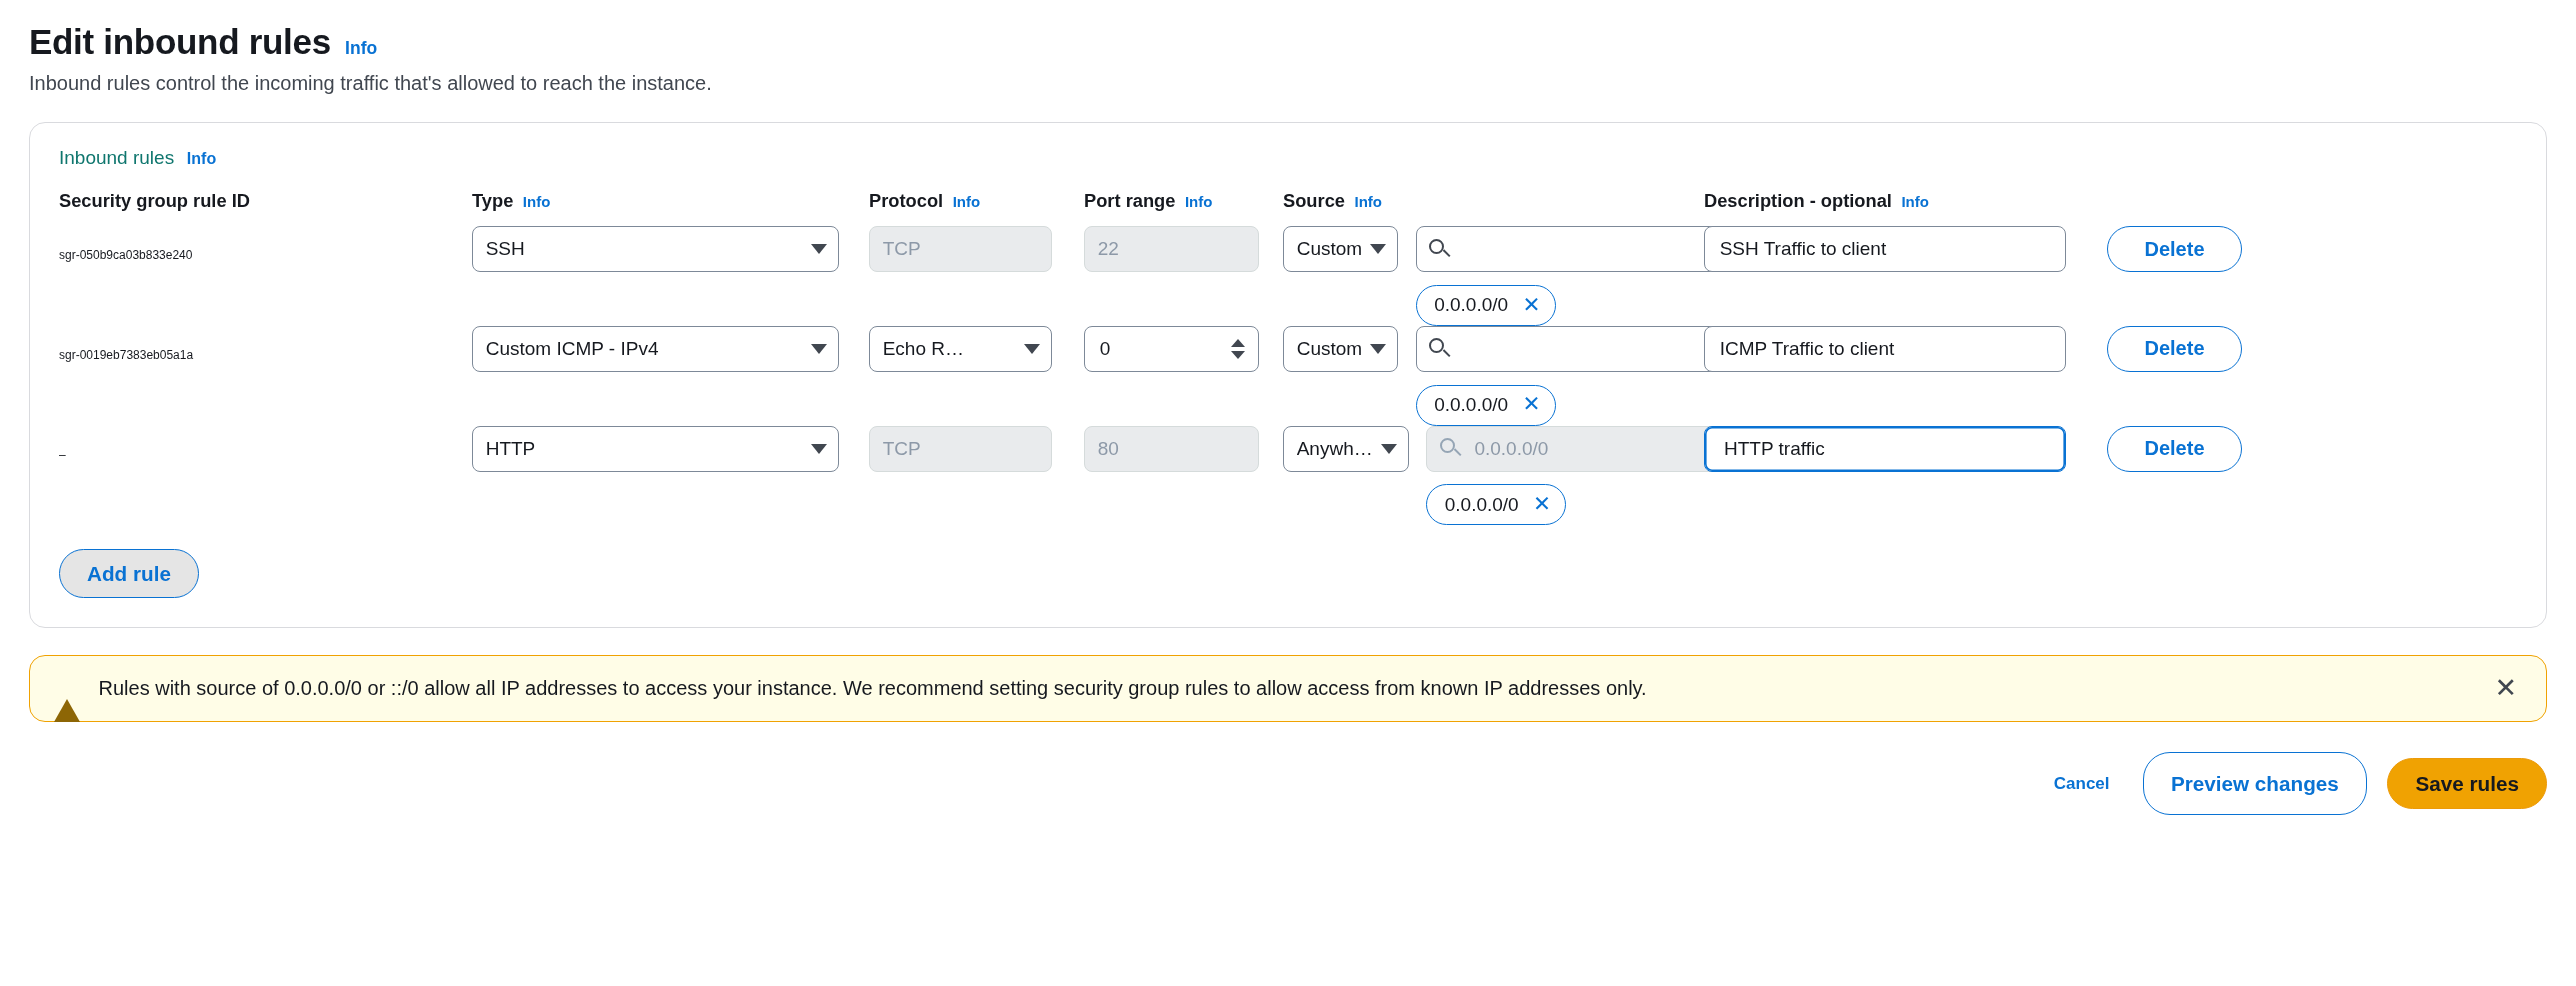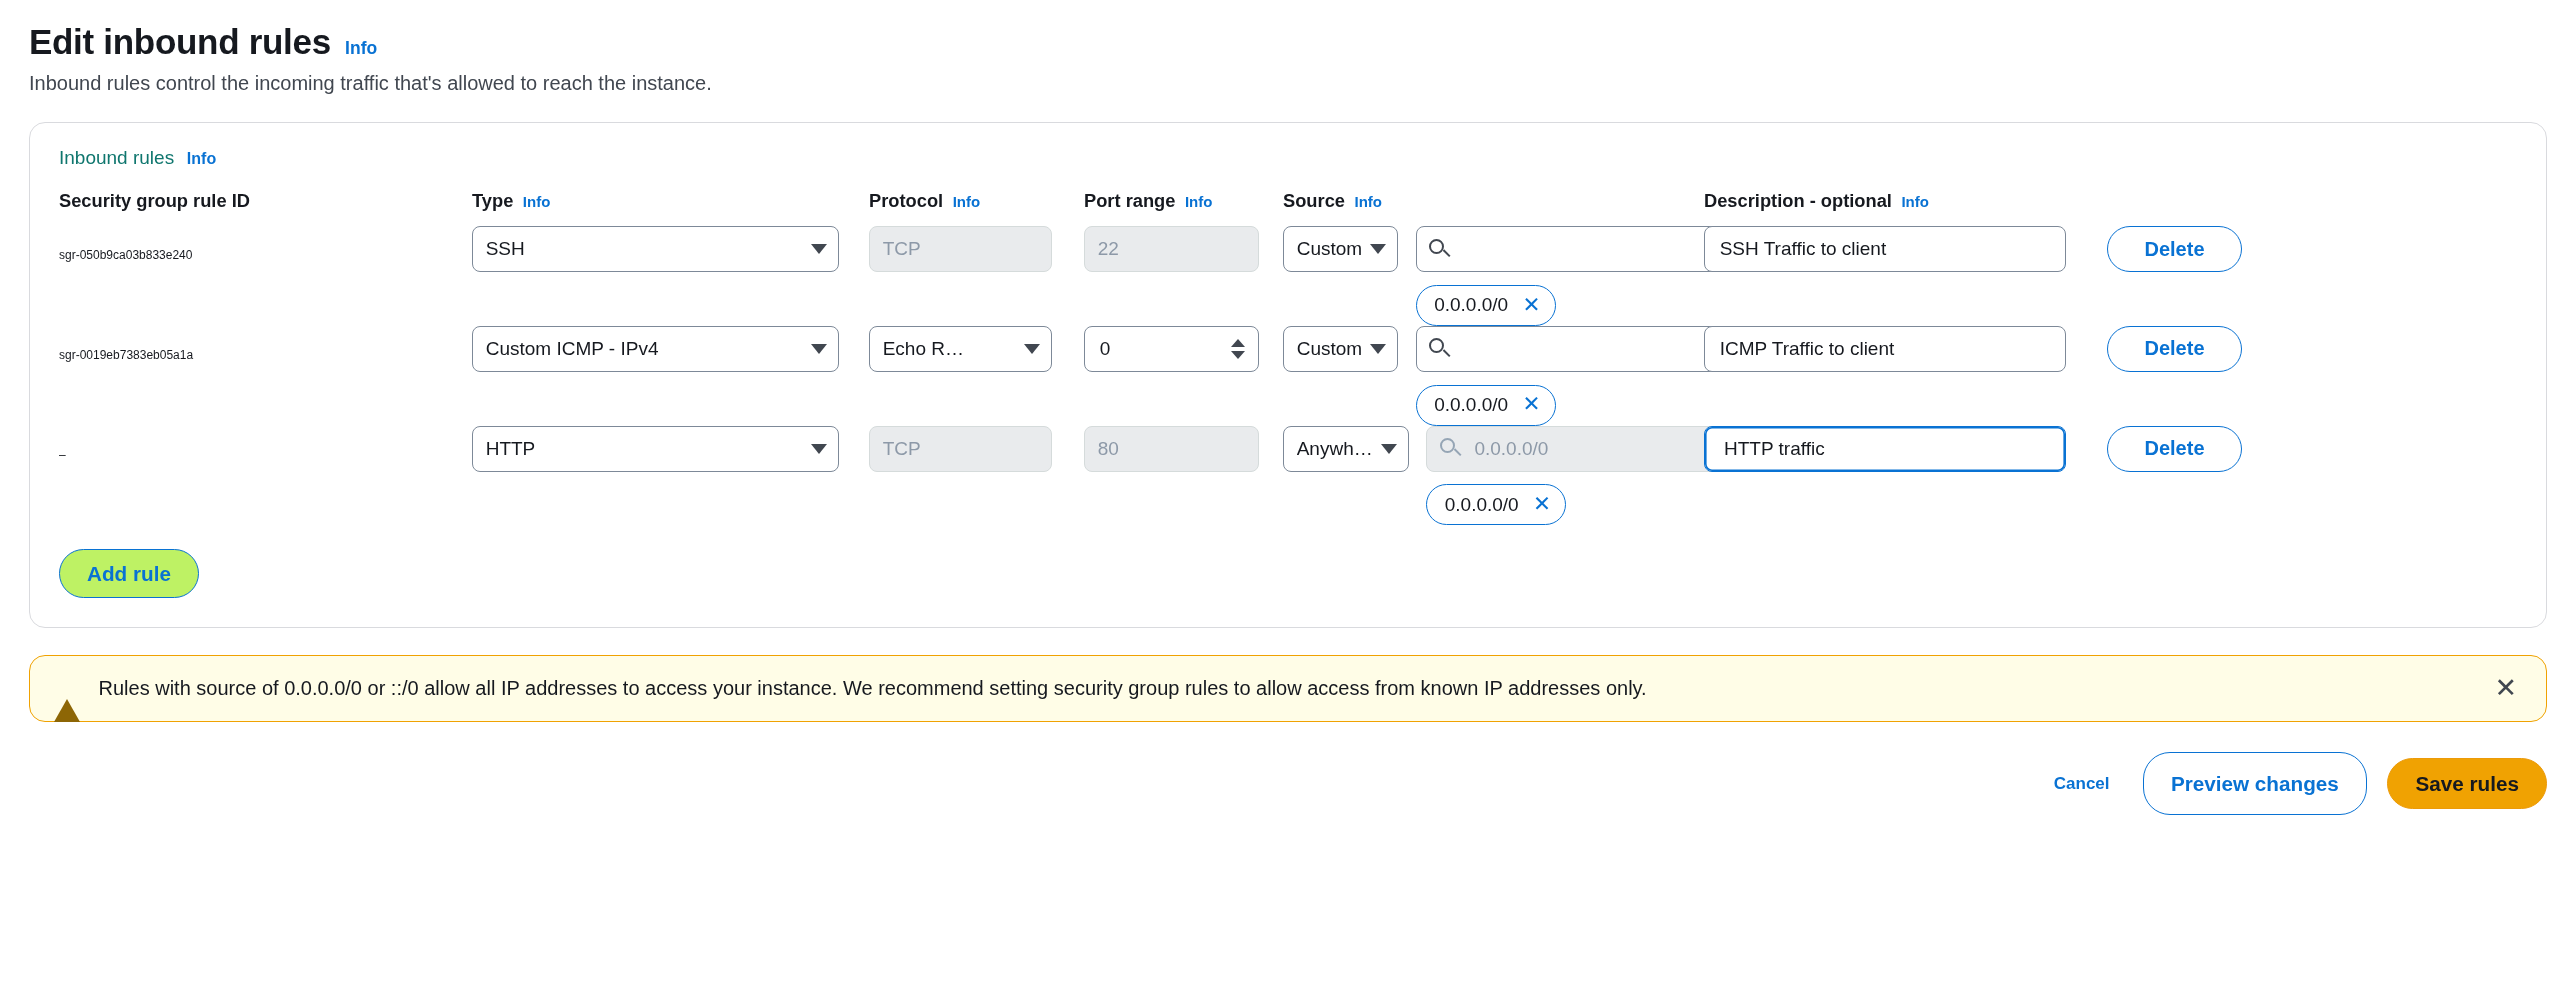--- a/index.html
+++ b/index.html
@@ -242,21 +242,21 @@
     margin-top: 24px;
     height: 49px;
     padding: 0 27px;
     border: 1.6px solid #0972d3;
     border-radius: 25.4px;
     color: #0972d3;
     font-size: 20.7px;
     font-weight: bold;
     display: inline-flex;
     align-items: center;
-    background: #bef264;
+    background: #e5e5e5;
     cursor: pointer;
   }
 
   
   .alert {
     margin-top: 27px;
     border: 1.6px solid #f0a202;
     background: #fffde7;
     border-radius: 16px;
     padding: 19px 24px;

